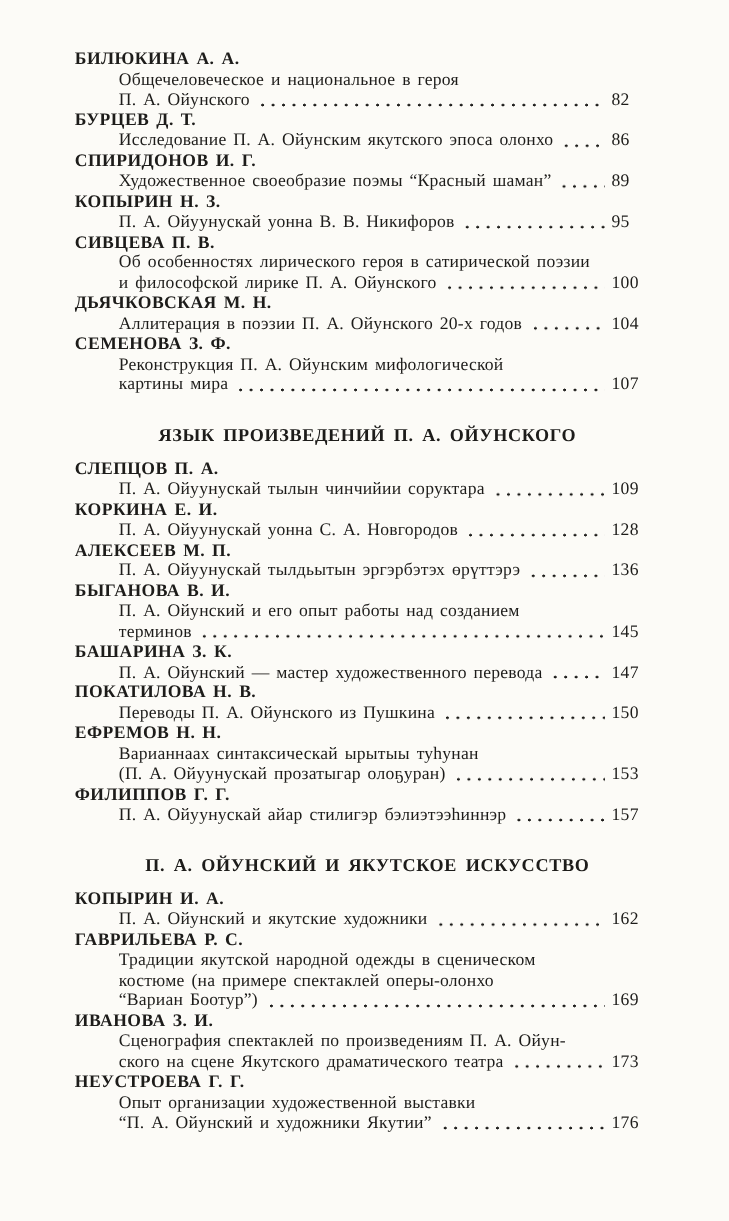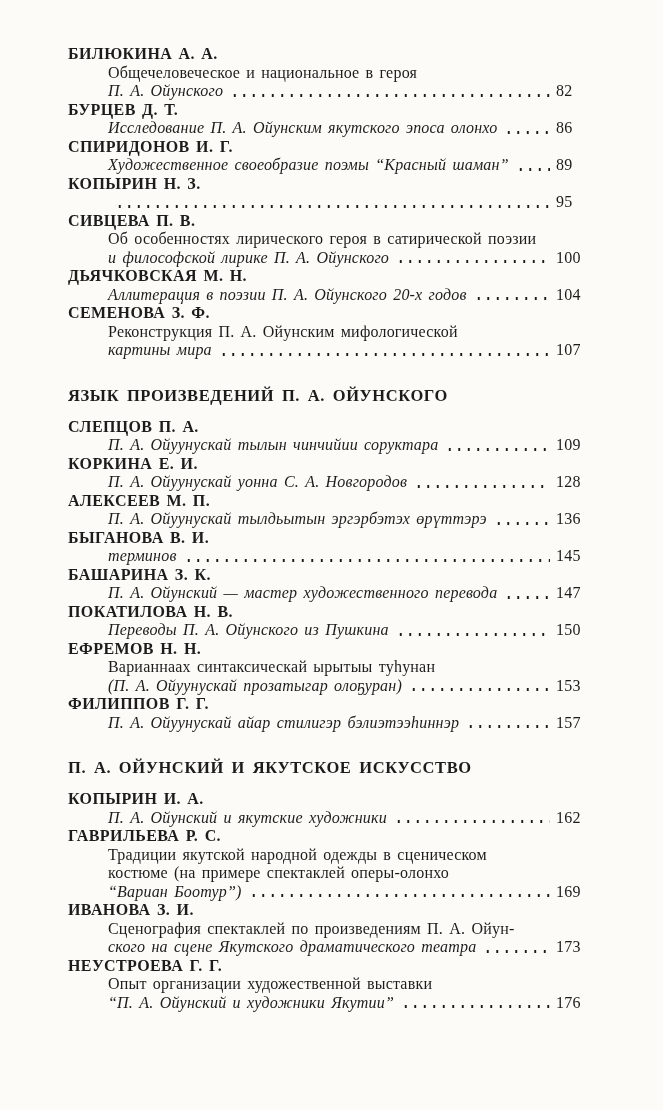--- a/index.html
+++ b/index.html
@@ -26,40 +26,40 @@
     font-size: 16px;
     line-height: 18.5px;
     letter-spacing: 0.2px;
     word-spacing: 2px;
   }
   .heading {
     margin: 26px 0 12px 0;
     font-size: 16.5px;
     line-height: 20px;
     font-weight: 700;
-    text-align: left;
+    text-align: center;
     letter-spacing: 0.6px;
     word-spacing: 3px;
   }
   .entry { margin: 0; }
   .author {
     font-weight: 700;
     letter-spacing: 0.4px;
     white-space: nowrap;
   }
   .tline {
     padding-left: 40px;
     white-space: nowrap;
   }
   .dline {
     display: flex;
     align-items: baseline;
     padding-left: 40px;
   }
-  .ttext { white-space: nowrap; flex: none; font-style: italic; }
+  .ttext { white-space: nowrap; flex: none; }
   .leader {
     flex: 1 1 auto;
     min-width: 14px;
     align-self: stretch;
     margin: 0 6px 0 7px;
     background-image: radial-gradient(circle, currentColor 1.15px, rgba(0,0,0,0) 1.35px);
     background-size: 9.5px 5px;
     background-repeat: repeat-x;
     background-position: left bottom 3px;
   }
@@ -97,20 +97,21 @@
           <div class="author">СПИРИДОНОВ И. Г.</div>
           <div class="dline">
             <span class="ttext">Художественное своеобразие поэмы “Красный шаман”</span>
             <span class="leader"></span>
             <span class="pnum">89</span>
           </div>
         </div>
         <div class="entry">
           <div class="author">КОПЫРИН Н. З.</div>
           <div class="dline">
+            <span class="ttext">П. А. Ойуунускай уонна В. В. Никифоров</span>
             <span class="leader"></span>
             <span class="pnum">95</span>
           </div>
         </div>
         <div class="entry">
           <div class="author">СИВЦЕВА П. В.</div>
           <div class="tline">Об особенностях лирического героя в сатирической поэзии</div>
           <div class="dline">
             <span class="ttext">и философской лирике П. А. Ойунского</span>
             <span class="leader"></span>
@@ -156,20 +157,21 @@
         <div class="entry">
           <div class="author">АЛЕКСЕЕВ М. П.</div>
           <div class="dline">
             <span class="ttext">П. А. Ойуунускай тылдьытын эргэрбэтэх өрүттэрэ</span>
             <span class="leader"></span>
             <span class="pnum">136</span>
           </div>
         </div>
         <div class="entry">
           <div class="author">БЫГАНОВА В. И.</div>
+          <div class="tline">П. А. Ойунский и его опыт работы над созданием</div>
           <div class="dline">
             <span class="ttext">терминов</span>
             <span class="leader"></span>
             <span class="pnum">145</span>
           </div>
         </div>
         <div class="entry">
           <div class="author">БАШАРИНА З. К.</div>
           <div class="dline">
             <span class="ttext">П. А. Ойунский — мастер художественного перевода</span>

